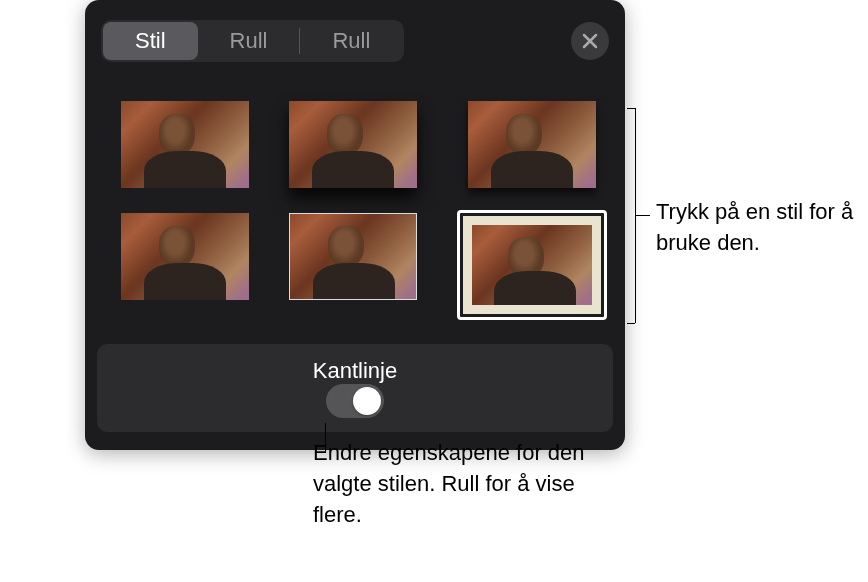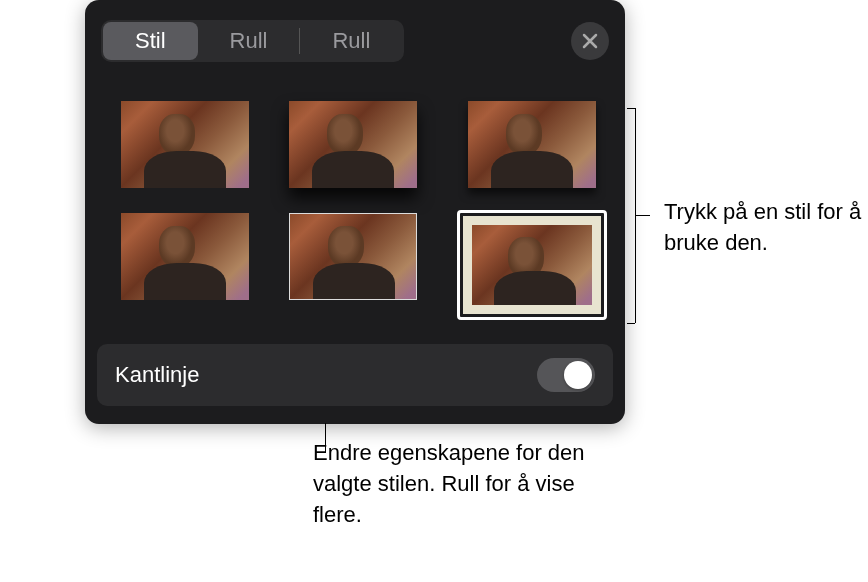--- a/index.html
+++ b/index.html
@@ -135,20 +135,21 @@
       height: 80px;
     }
     .border-row {
       margin: 0 12px;
       background: #2c2c2e;
       border-radius: 10px;
       padding: 14px 18px;
       display: flex;
       align-items: center;
       justify-content: space-between;
+      flex-direction: column;
     }
     .border-label {
       color: #fff;
       font-size: 22px;
     }
     .toggle {
       width: 58px;
       height: 34px;
       background: #555558;
       border-radius: 17px;
@@ -168,21 +169,20 @@
     .callout {
       position: absolute;
       font-size: 22px;
       color: #000;
       line-height: 1.4;
     }
     .callout-right {
       left: 656px;
       top: 197px;
       width: 200px;
-      margin-left: 8px;
     }
     .callout-bottom {
       left: 313px;
       top: 438px;
       width: 280px;
     }
     .callout-line {
       position: absolute;
       background: #000;
     }

